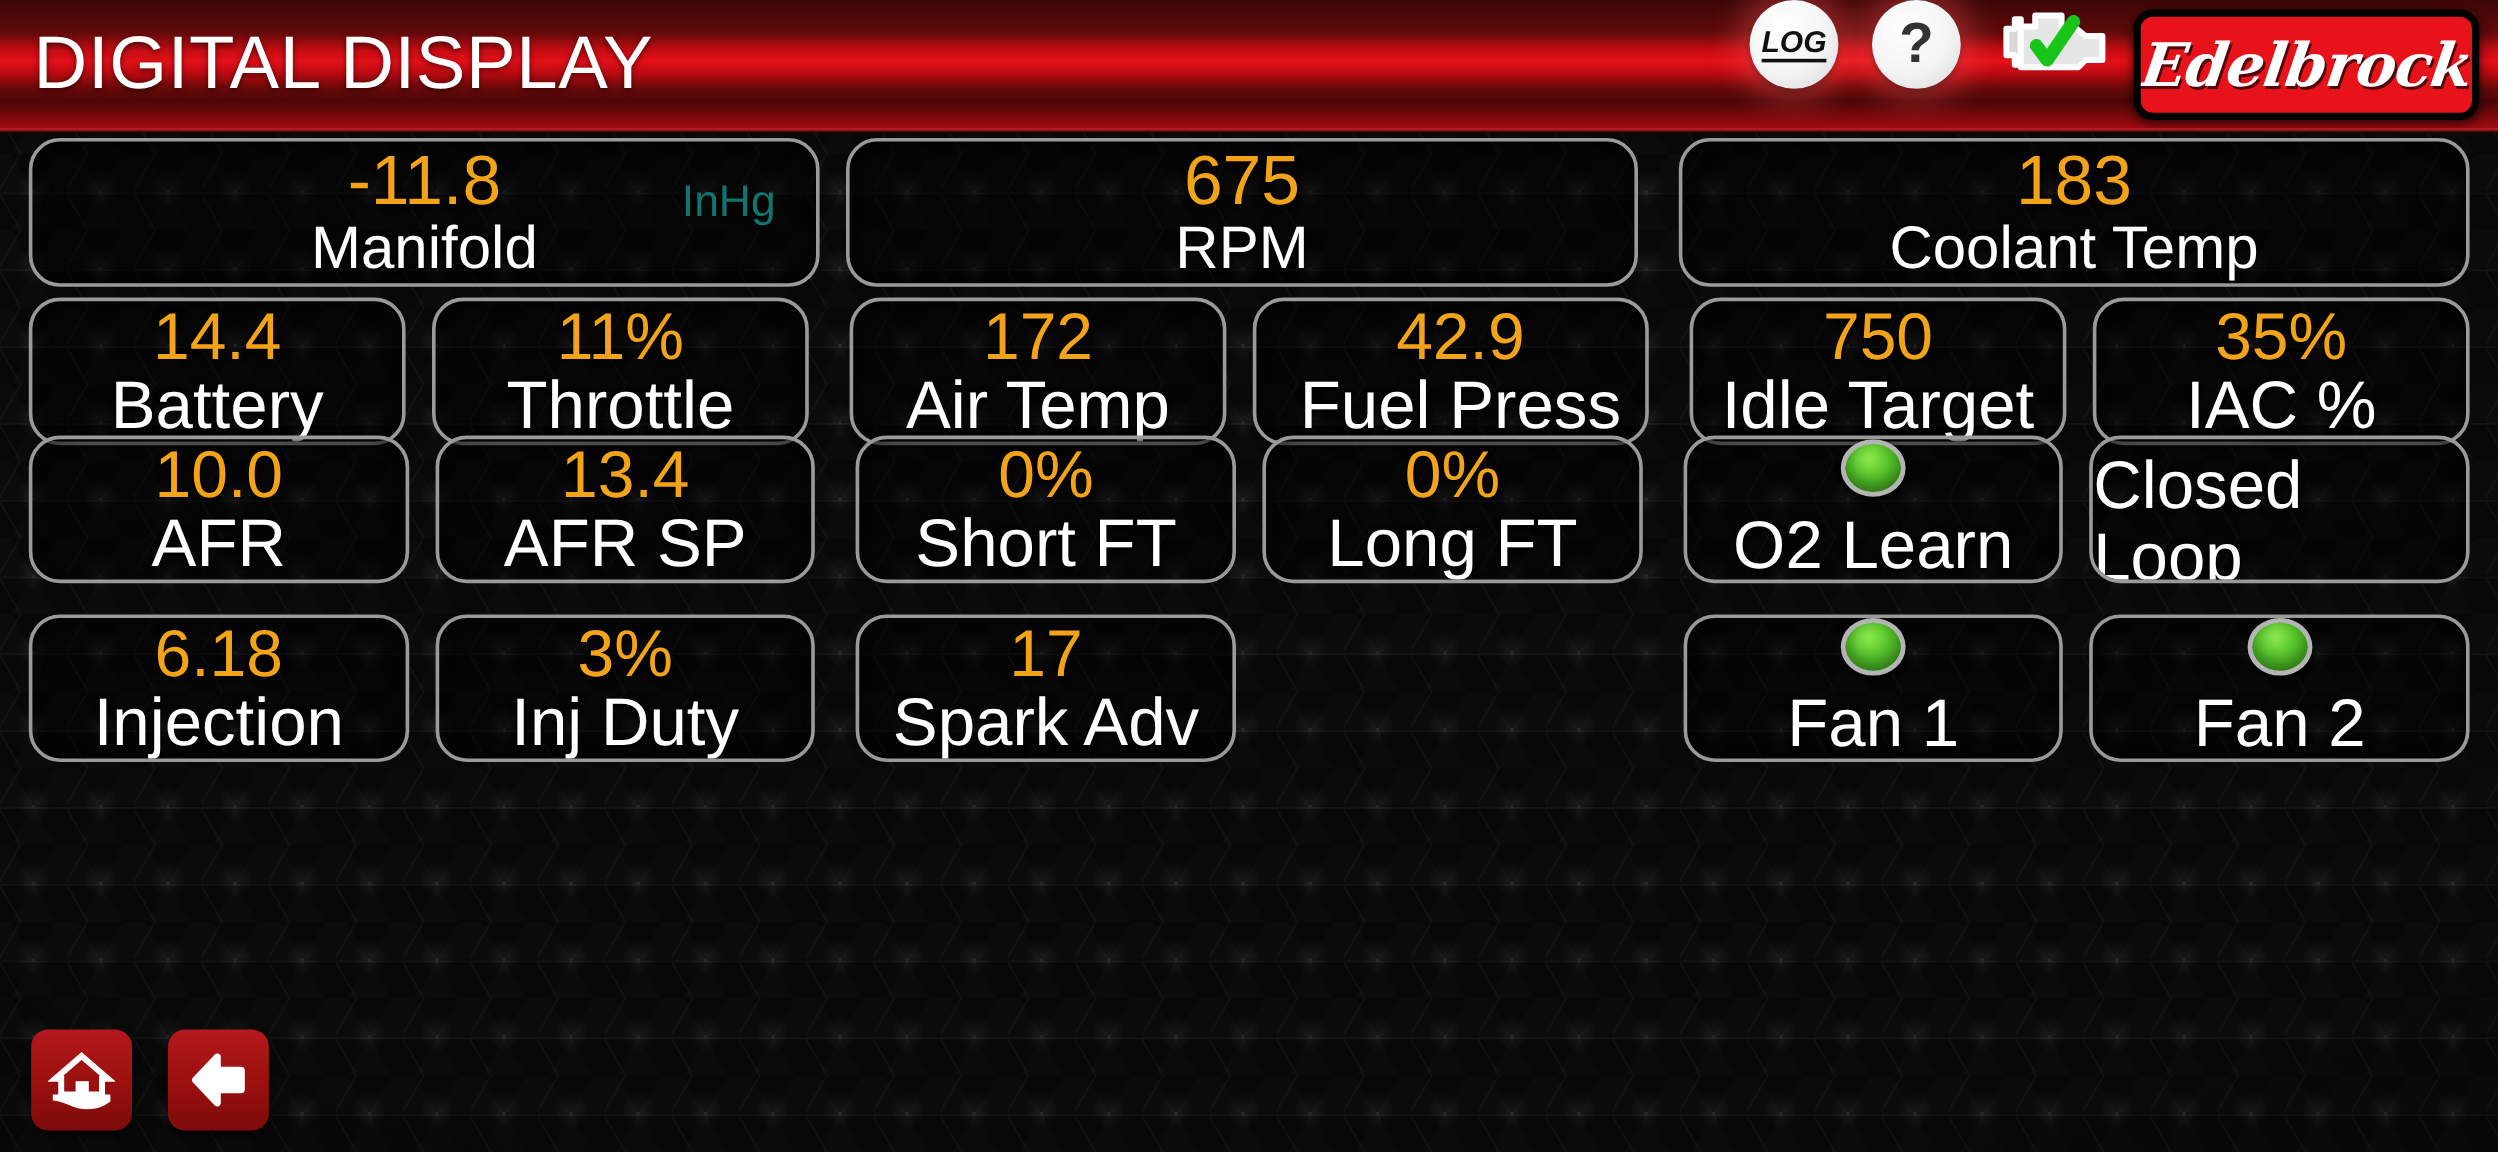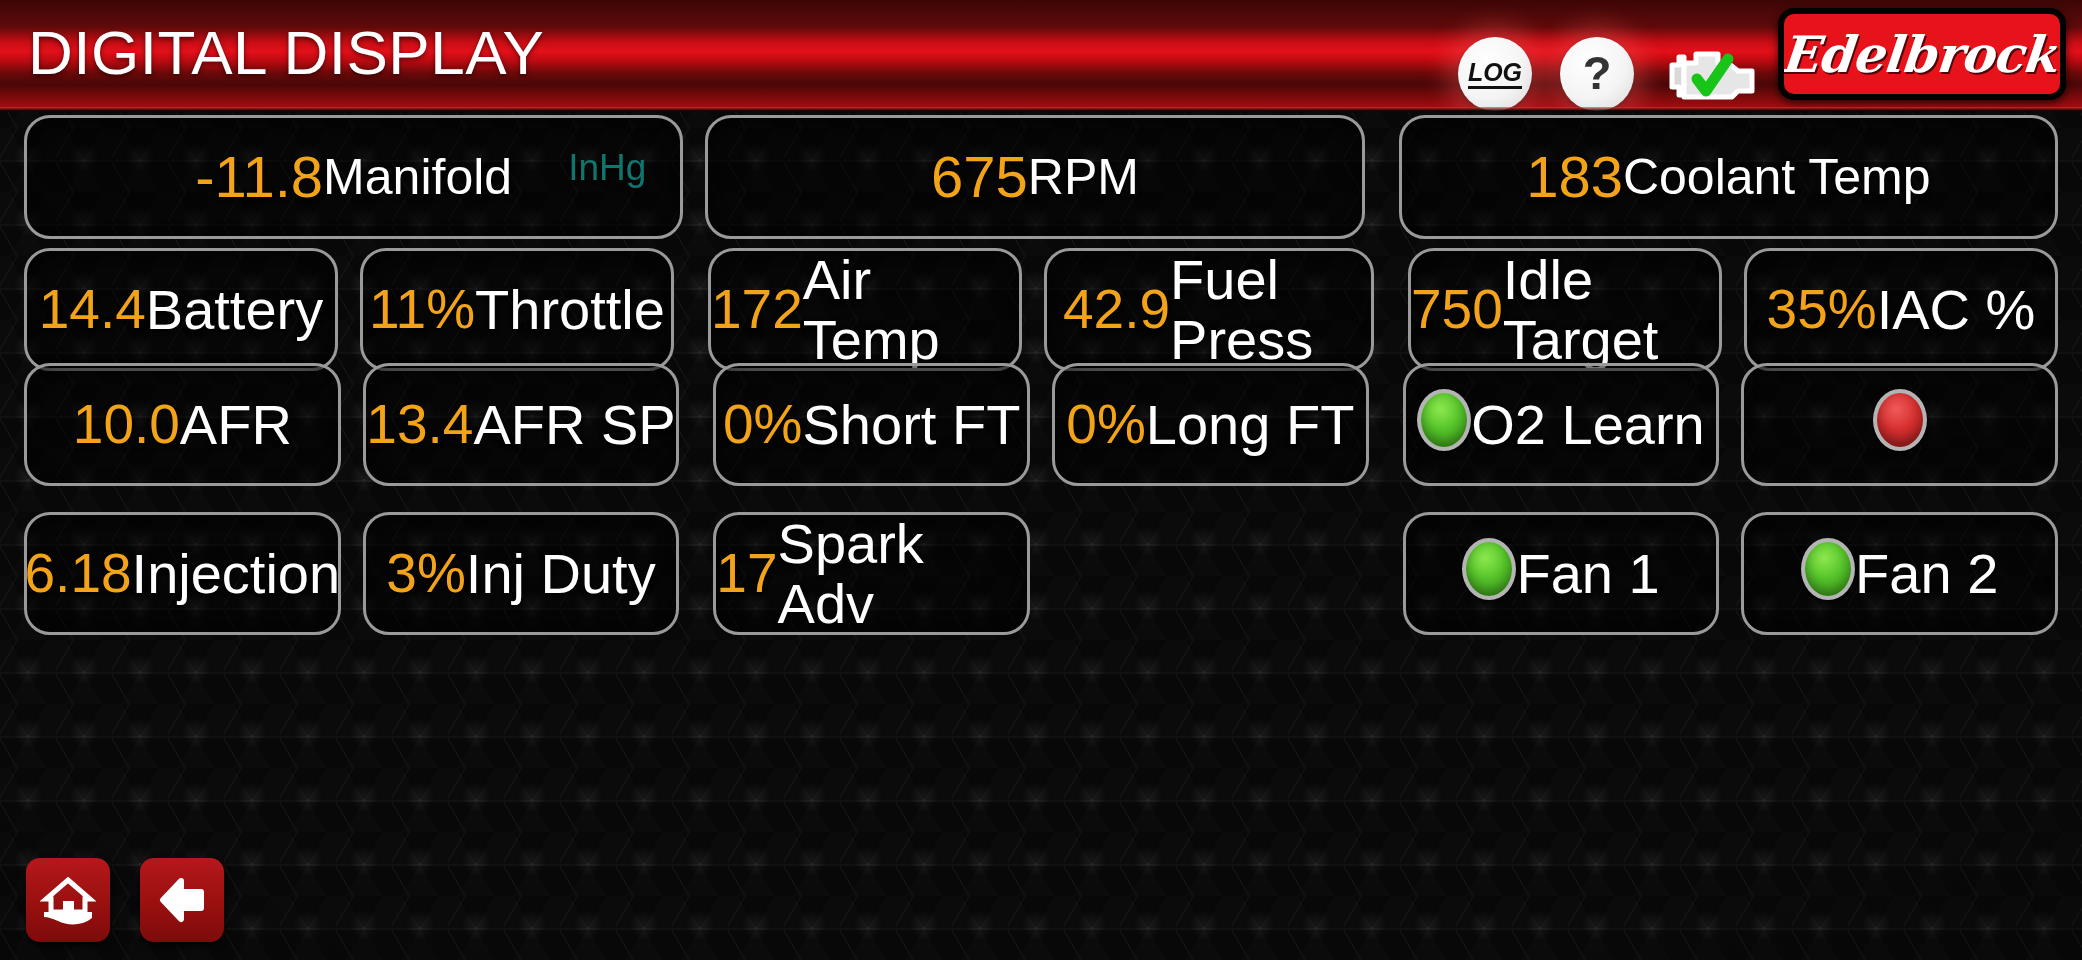--- a/index.html
+++ b/index.html
@@ -55,21 +55,21 @@
   }
   .app-title{
     position:absolute; left:28px; top:8px;
     font-size:62px; font-weight:400; color:#fff;
     letter-spacing:.5px; line-height:90px;
     text-shadow:0 2px 5px rgba(0,0,0,.55);
   }
 
   .hdr-icons{
     position:absolute; right:320px; top:0; height:111px;
-    display:flex; align-items:flex-end; gap:28px;
+    display:flex; align-items:flex-start; gap:28px;
   }
   .circle-btn{
     width:74px; height:74px; border-radius:50%;
     background:radial-gradient(circle at 38% 32%, #ffffff 0%, #f4f4f4 55%, #d6d6d6 100%);
     box-shadow:0 0 26px 10px rgba(255,90,90,.40), 0 3px 6px rgba(0,0,0,.5);
     display:flex; align-items:center; justify-content:center;
     cursor:pointer; position:relative;
   }
   .log-text{
     font-size:25px; font-weight:bold; font-style:italic; color:#111;
@@ -102,21 +102,21 @@
     position:absolute; top:111px; left:0; width:2082px; height:849px;
   }
   .row{ position:absolute; left:24px; right:24px; display:flex; }
 
   .tile{
     position:relative;
     border:3px solid #9a9a9a;
     border-radius:26px;
     background:rgba(0,0,0,0.30);
     box-shadow:inset 0 0 38px rgba(0,0,0,.72);
-    display:flex; flex-direction:row;
+    display:flex; flex-direction:column;
     align-items:center; justify-content:center;
     cursor:pointer; overflow:hidden;
   }
   .tile.ghost{ border-color:transparent; background:transparent; box-shadow:none; cursor:default; }
 
   .val{
     color:#f3a318; font-size:55px; line-height:1.02;
     text-shadow:0 2px 5px rgba(0,0,0,.8);
   }
   .lbl{
@@ -246,20 +246,21 @@
       <div class="tile" style="flex: 1 1 0px; height: 100%; margin-left: 22px;">
         <div class="val">0%</div>
         <div class="lbl">Long FT</div>
       </div>
       <div class="tile" style="flex: 1 1 0px; height: 100%; margin-left: 34px;">
         <div class="led green"></div>
         <div class="lbl">O2 Learn</div>
       </div>
       <div class="tile" style="flex: 1 1 0px; height: 100%; margin-left: 22px;">
         <div class="led red"></div>
+        <div class="lbl">Closed Loop</div>
       </div>
     </div>
     <div class="row" style="top: 401px; height: 123px;">
       <div class="tile" style="flex: 1 1 0px; height: 100%;">
         <div class="val">6.18</div>
         <div class="lbl">Injection</div>
       </div>
       <div class="tile" style="flex: 1 1 0px; height: 100%; margin-left: 22px;">
         <div class="val">3%</div>
         <div class="lbl">Inj Duty</div>

